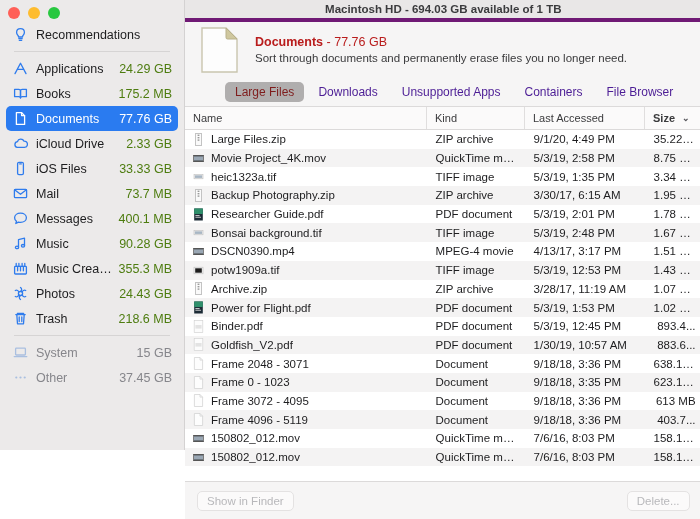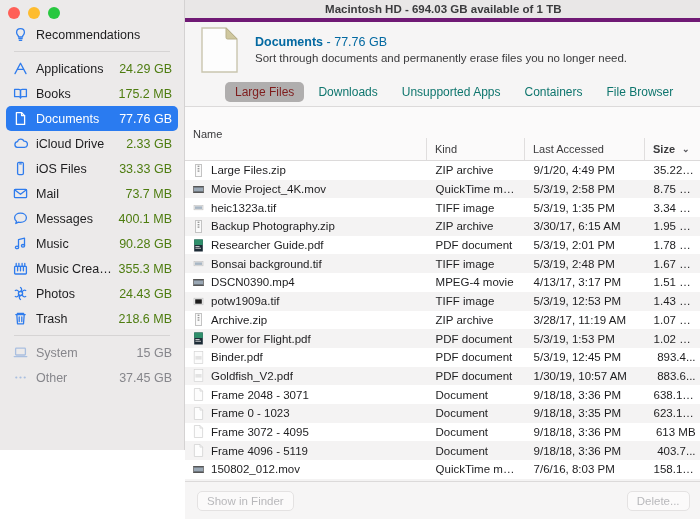--- a/index.html
+++ b/index.html
@@ -45,35 +45,35 @@
 
   #titlebar { height:22px; flex:0 0 22px; background:#e9e7e7;
     border-bottom:4px solid #701a75; display:flex; align-items:center;
     justify-content:center; }
   #titlebar .ttext { font-size:11.5px; font-weight:bold; color:#3b3b3d; }
 
   #header { flex:0 0 55px; background:#f6f5f5; display:flex; align-items:center;
     padding:0 0 0 14px; }
   #doc-icon { width:42px; height:48px; flex:0 0 42px; position:relative; }
   #header-text { padding-left:14px; }
-  #header-title { font-size:12.5px; color:#0369a1; }
+  #header-title { font-size:12.5px; color:#b91c1c; }
   #header-title b { font-weight:bold; }
   #header-sub { font-size:11.5px; color:#3a3a3c; padding-top:3px; }
 
   #tabbar { flex:0 0 30px; background:#f6f5f5; display:flex; align-items:center;
     padding-left:40px; gap:4px; border-bottom:1px solid #dcdada; }
-  .tab { font-size:12px; color:#0f766e; padding:3px 10px; border-radius:5px;
+  .tab { font-size:12px; color:#4c1d95; padding:3px 10px; border-radius:5px;
     white-space:nowrap; }
   .tab.active { background:#b0aeae; color:#7f1d1d; }
 
   #colhead { flex:0 0 22px; background:#fbfafa; display:flex; align-items:center;
     border-bottom:1px solid #dcdada; font-size:11px; color:#3b3b3d; }
   .ch { padding:0 8px; position:relative; height:22px; display:flex;
     align-items:center; }
-  .ch + .ch { border-left:1px solid #e0dede;margin-top:31px; }
+  .ch + .ch { border-left:1px solid #e0dede; }
   .ch-name { flex:1 1 auto; width:241px; }
   .ch-kind { flex:0 0 98px; }
   .ch-acc  { flex:0 0 120px; }
   .ch-size { flex:0 0 56px; justify-content:flex-end; font-weight:bold;
     padding-right:12px;text-align:center; }
   .sortcaret { margin-left:7px; font-size:9px; color:#55555a; }
 
   #filelist { flex:1 1 auto; overflow:hidden; background:#ffffff; }
   .frow { height:18.7px; display:flex; align-items:center; font-size:11.5px;
     color:#1d1d1f; }

